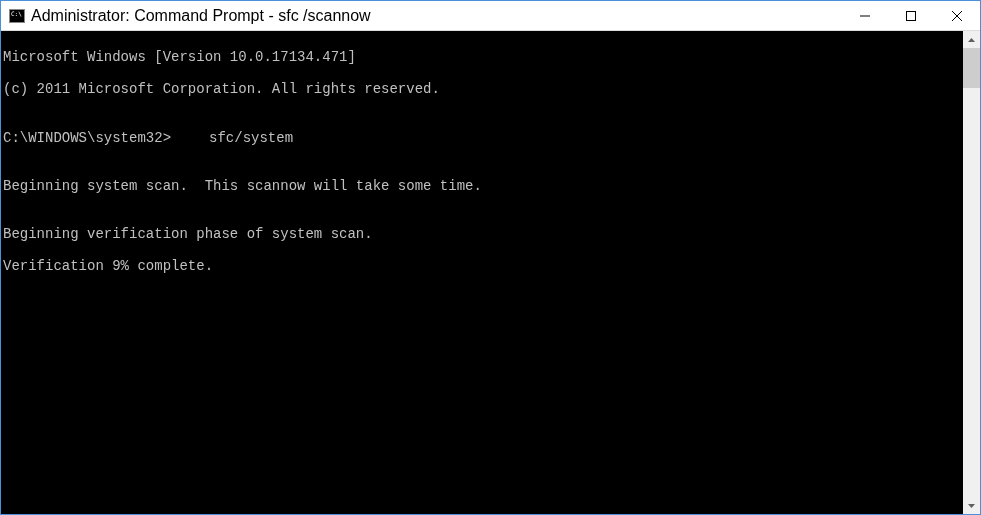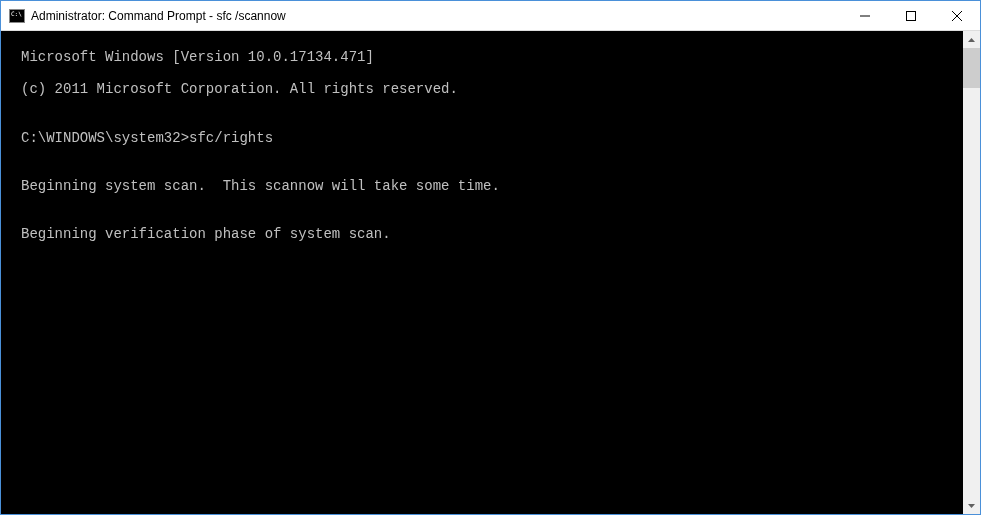--- a/index.html
+++ b/index.html
@@ -33,21 +33,21 @@
     .titlebar-icon {
       width: 16px;
       height: 16px;
       margin-left: 8px;
       margin-right: 6px;
       display: inline-flex;
       align-items: center;
       justify-content: center;
     }
     .titlebar-title {
-      font-size: 12px;
+      font-size: 16px;
       color: #000;
       flex: 1;
       white-space: nowrap;
     }
     .window-controls {
       display: flex;
       height: 100%;
     }
     .window-control {
       width: 46px;
@@ -67,29 +67,30 @@
       background: #000;
       overflow: hidden;
     }
     .console {
       flex: 1;
       background: #000;
       color: #c0c0c0;
       font-family: 'Consolas', 'Courier New', monospace;
       font-size: 14px;
       line-height: 1.15;
-      padding: 2px 0 2px 20px;
+      padding: 2px 0 2px 2px;
       white-space: pre;
       overflow: hidden;
     }
     .console-line {
       display: block;
     }
     .prompt-line {
       display: flex;
+      gap: 38px;
     }
     .scrollbar {
       width: 17px;
       background: #f0f0f0;
       display: flex;
       flex-direction: column;
       flex-shrink: 0;
     }
     .scroll-btn {
       height: 17px;
@@ -157,25 +158,26 @@
           <line x1="10" y1="0" x2="0" y2="10" stroke="#000" stroke-width="1"></line>
         </svg>
       </div>
     </div>
   </div>
   <div class="console-area">
     <div class="console">
 <span class="console-line">Microsoft Windows [Version 10.0.17134.471]</span>
 <span class="console-line">(c) 2011 Microsoft Corporation. All rights reserved.</span>
 <span class="console-line"></span>
-<span class="prompt-line"><span>C:\WINDOWS\system32&gt;</span><span>sfc/rights</span></span>
+<span class="prompt-line"><span>C:\WINDOWS\system32&gt;</span><span>sfc/system</span></span>
 <span class="console-line"></span>
 <span class="console-line">Beginning system scan.  This scannow will take some time.</span>
 <span class="console-line"></span>
 <span class="console-line">Beginning verification phase of system scan.</span>
+<span class="console-line">Verification 9% complete.</span>
     </div>
     <div class="scrollbar">
       <div class="scroll-btn">
         <svg width="7" height="4" viewBox="0 0 7 4">
           <polygon points="3.5,0 7,4 0,4" fill="#606060"></polygon>
         </svg>
       </div>
       <div class="scroll-track">
         <div class="scroll-thumb"></div>
       </div>

